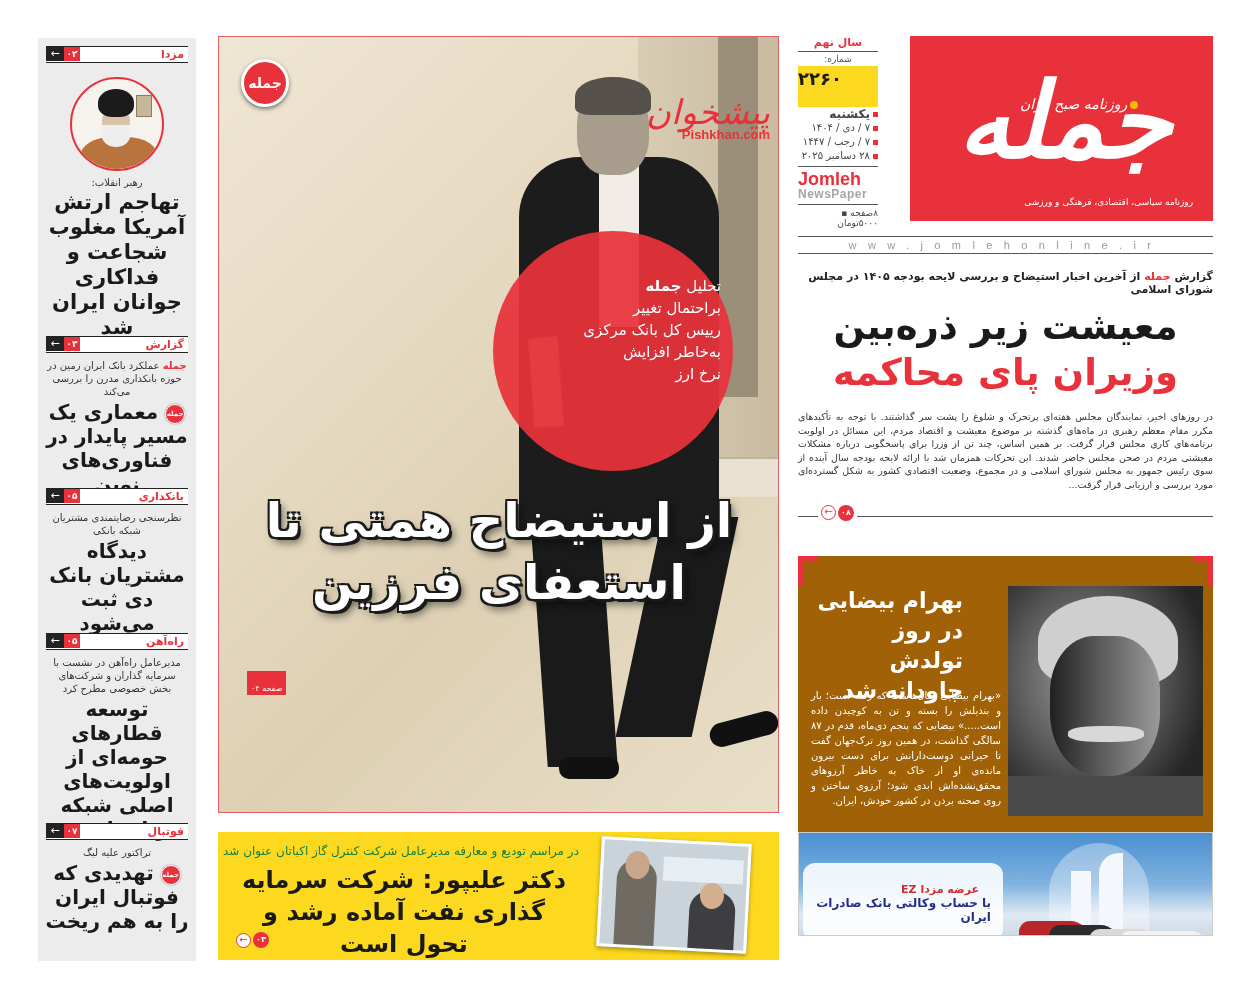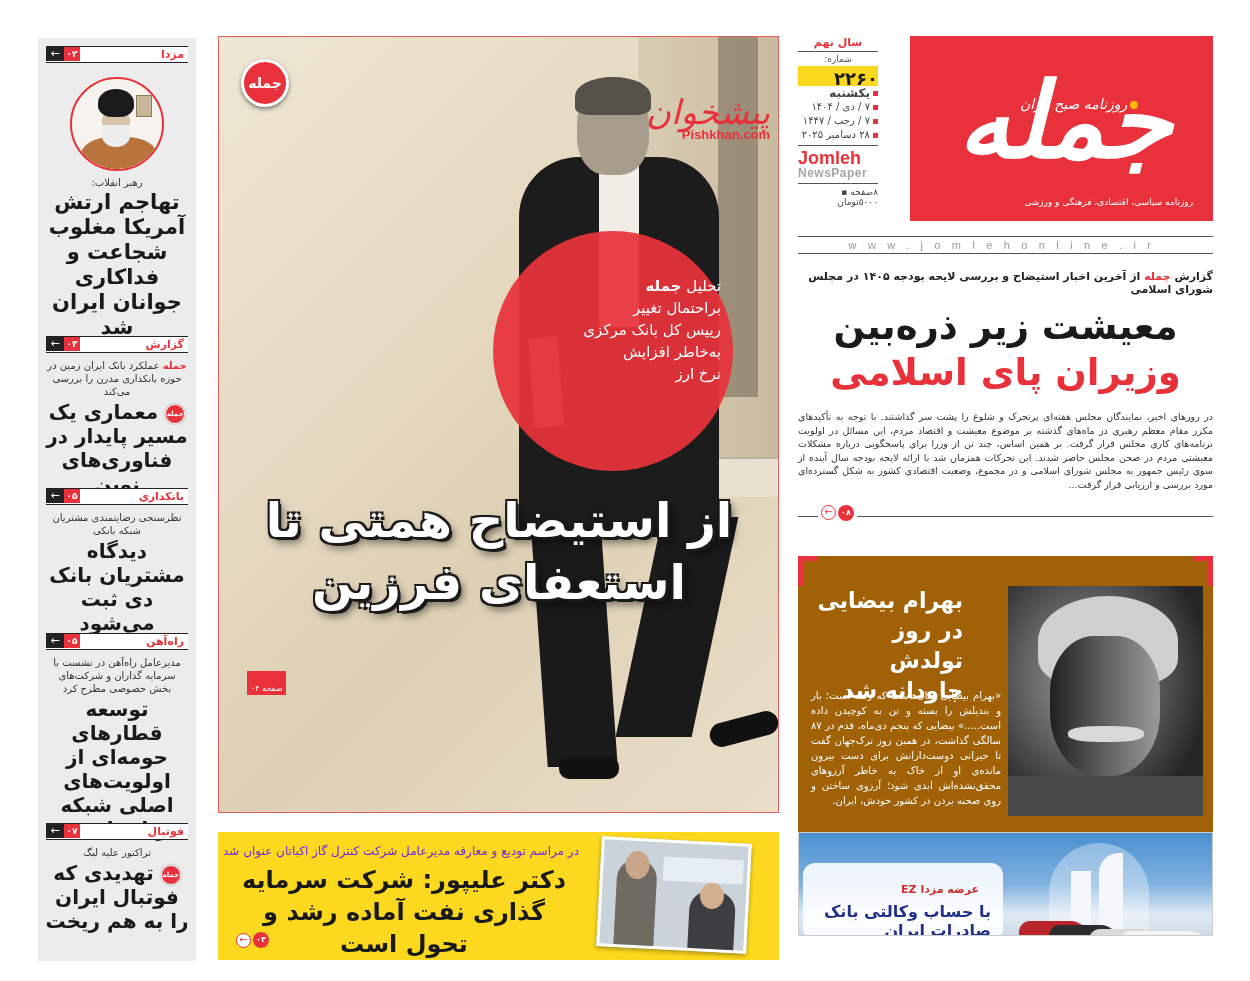--- a/index.html
+++ b/index.html
@@ -50,21 +50,21 @@
 
   .red-circle { position: absolute; left: 274px; top: 194px; width: 240px; height: 240px; border-radius: 50%; background: rgba(232,49,58,0.93); }
   .circle-text { position: absolute; left: 310px; top: 238px; width: 192px; direction: rtl; text-align: right; color: #fff; font-size: 15px; line-height: 22px; }
   .circle-text .bold { font-weight: bold; }
 
   .hero-headline { position: absolute; left: 10px; top: 452px; width: 540px; direction: rtl; text-align: center; color: #fff; font-size: 48px; font-weight: bold; line-height: 62px;
                    text-shadow: 3px 3px 0 #1a1a1a, -2px -2px 0 #1a1a1a, 2px -2px 0 #1a1a1a, -2px 2px 0 #1a1a1a, 4px 5px 8px rgba(0,0,0,0.6); }
   .page-tag { position: absolute; left: 28px; top: 634px; height: 12px; padding: 12px 4px; background: #e8313a; color: #fff; font-size: 8px; line-height: 12px; direction: rtl; }
 
   .yellow-box { position: absolute; left: 218px; top: 832px; width: 561px; height: 128px; background: #fcd81e; direction: rtl; }
-  .yellow-box .y-kicker { position: absolute; right: 200px; top: 12px; font-size: 12px; color: #6d28d9; }
+  .yellow-box .y-kicker { position: absolute; right: 200px; top: 12px; font-size: 12px; color: #15803d; }
   .yellow-box .y-head { position: absolute; right: 200px; top: 32px; width: 350px; text-align: center; font-size: 24px; font-weight: bold; line-height: 32px; color: #1a1a1a; }
   .yellow-box .y-photo { position: absolute; right: 30px; top: 8px; width: 150px; height: 110px; background: #cbd3da; border: 3px solid #fff; box-shadow: 0 2px 4px rgba(0,0,0,.35); transform: rotate(3deg); overflow: hidden; }
   .y-photo .p1 { position: absolute; left: 14px; top: 18px; width: 40px; height: 90px; background: #6f6b62; border-radius: 20px 20px 0 0; }
   .y-photo .p1h { position: absolute; left: 22px; top: 10px; width: 24px; height: 28px; background: #c9a58a; border-radius: 50%; }
   .y-photo .p2 { position: absolute; left: 88px; top: 46px; width: 46px; height: 70px; background: #3d3d42; border-radius: 20px 20px 0 0; }
   .y-photo .p2h { position: absolute; left: 98px; top: 38px; width: 24px; height: 26px; background: #d3ae8f; border-radius: 50%; }
   .y-photo .banner { position: absolute; left: 60px; top: 14px; width: 80px; height: 24px; background: #e6edf3; }
   .y-ref { position: absolute; left: 18px; top: 100px; direction: ltr; display: flex; align-items: center; gap: 2px; }
 
   
@@ -74,21 +74,21 @@
   
   .masthead { position: absolute; left: 910px; top: 36px; width: 303px; height: 185px; background: #e8313a; }
   .masthead .logo-text { position: absolute; left: 20px; top: 10px; width: 270px; text-align: center; color: #fff; font-family: "DejaVu Serif", serif; font-size: 104px; font-weight: bold; line-height: 150px; direction: rtl; font-style: italic; }
   .masthead .tagline { position: absolute; left: 110px; top: 60px; color: #fff; font-family: "DejaVu Serif", serif; font-size: 14px; direction: rtl; font-style: italic; }
   .masthead .tagline-dot { display: inline-block; width: 8px; height: 8px; border-radius: 50%; background: #f7b900; margin-left: 3px; vertical-align: middle; }
   .masthead .subtitle { position: absolute; right: 20px; bottom: 14px; color: #fff; font-size: 9px; direction: rtl; }
 
   .issue-box { position: absolute; left: 798px; top: 36px; width: 80px; direction: rtl; text-align: right; }
   .issue-box .year { font-size: 11px; color: #e8313a; font-weight: bold; text-align: center; border-bottom: 1px solid #555; padding-bottom: 2px; }
   .issue-box .num-label { font-size: 9px; color: #555; text-align: center; margin-top: 2px; }
-  .issue-box .num { background: #fcd81e; font-size: 18px; font-weight: bold; color: #1a1a1a; text-align: right; height: 20px; line-height: 26px; margin-top: 2px; }
+  .issue-box .num { background: #fcd81e; font-size: 18px; font-weight: bold; color: #1a1a1a; text-align: left; height: 41px; line-height: 26px; margin-top: 2px; }
   .issue-box .dline { font-size: 10px; color: #444; line-height: 14px; }
   .issue-box .dline .sq { display: inline-block; width: 5px; height: 5px; background: #e8313a; margin-left: 3px; vertical-align: middle; }
   .issue-box .dline.bold { font-weight: bold; font-size: 12px; }
   .issue-box .sep { border-top: 1px solid #555; margin: 3px 0; }
   .issue-box .en1 { font-family: "Liberation Sans", sans-serif; font-size: 18px; font-weight: bold; color: #e8313a; direction: ltr; text-align: left; line-height: 18px; }
   .issue-box .en2 { font-family: "Liberation Sans", sans-serif; font-size: 12px; font-weight: bold; color: #a5a5a5; direction: ltr; text-align: left; line-height: 13px; letter-spacing: 0.5px; }
   .issue-box .price { font-size: 9px; color: #444; }
 
   .url-bar { position: absolute; left: 798px; top: 236px; width: 415px; height: 18px; border-top: 1px solid #555; border-bottom: 1px solid #555; direction: ltr; font-family: "Liberation Sans", sans-serif; font-size: 11px; color: #999; letter-spacing: 11.4px; line-height: 16px; text-align: center; }
 
@@ -115,21 +115,21 @@
   .dark-box .dh { position: absolute; right: 250px; top: 30px; width: 150px; color: #fff; font-size: 22px; font-weight: bold; line-height: 30px; text-align: right; }
   .dark-box .db { position: absolute; right: 212px; top: 132px; width: 190px; color: #fff; font-size: 10px; line-height: 15px; text-align: justify; }
 
   .ad-box { position: absolute; left: 798px; top: 832px; width: 415px; height: 104px; border: 1px solid #ccc; overflow: hidden;
             background: linear-gradient(180deg, #4a8fd0 0%, #7fb2e0 50%, #dfe9f3 80%, #cfdbe7 100%); }
   .ad-box .bank-logo { position: absolute; left: 250px; top: 10px; width: 100px; height: 90px; border-radius: 50px 50px 0 0; background: rgba(255,255,255,0.35); }
   .ad-box .bank-logo .bar1 { position: absolute; left: 22px; top: 28px; width: 20px; height: 62px; background: #f4f7fb; }
   .ad-box .bank-logo .bar2 { position: absolute; left: 50px; top: 10px; width: 24px; height: 80px; background: #f4f7fb; border-radius: 20px 0 0 0; }
   .ad-box .card { position: absolute; left: 4px; top: 30px; width: 200px; height: 78px; background: rgba(255,255,255,0.88); border-radius: 12px; direction: rtl; text-align: right; padding: 20px 12px 0 0; }
   .ad-box .card .a1 { font-size: 11px; font-weight: bold; color: #d02d2d; padding-right: 12px; }
-  .ad-box .card .a2 { font-size: 16px; font-weight: bold; color: #22308a; margin-top: 6px; }
+  .ad-box .card .a2 { font-size: 12px; font-weight: bold; color: #22308a; }
   .ad-box .car { position: absolute; height: 24px; border-radius: 12px 20px 6px 6px; }
   .ad-box .car1 { left: 220px; top: 88px; width: 70px; background: #b8262b; }
   .ad-box .car2 { left: 250px; top: 92px; width: 70px; background: #2c2c2c; }
   .ad-box .car3 { left: 290px; top: 96px; width: 70px; background: #d9d9d9; }
   .ad-box .car4 { left: 320px; top: 98px; width: 90px; background: #f2f2f2; box-shadow: 0 2px 2px rgba(0,0,0,.25); }
 </style>
 </head>
 <body>
 
 <div class="leftcol">
@@ -267,21 +267,21 @@
 
 <div class="url-bar">www.jomlehonline.ir</div>
 
 <div class="main-story">
   <div class="kick">
     <span>گزارش</span>
     <span class="red">جمله</span>
     <span>از آخرین اخبار استیضاح و بررسی لایحه بودجه ۱۴۰۵ در مجلس شورای اسلامی</span>
   </div>
   <div class="h1">معیشت زیر ذره‌بین</div>
-  <div class="h2">وزیران پای اسلامی</div>
+  <div class="h2">وزیران پای محاکمه</div>
   <div class="body">در روزهای اخیر، نمایندگان مجلس هفته‌ای پرتحرک و شلوغ را پشت سر گذاشتند. با توجه به تأکیدهای مکرر مقام معظم رهبری در ماه‌های گذشته بر موضوع معیشت و اقتصاد مردم، این مسائل در اولویت برنامه‌های کاری مجلس قرار گرفت. بر همین اساس، چند تن از وزرا برای پاسخگویی درباره مشکلات معیشتی مردم در صحن مجلس حاضر شدند. این تحرکات همزمان شد با ارائه لایحه بودجه سال آینده از سوی رئیس جمهور به مجلس شورای اسلامی و در مجموع، وضعیت اقتصادی کشور به شکل گسترده‌ای مورد بررسی و ارزیابی قرار گرفت...</div>
   <div class="refline">
     <div class="refs">
       <span class="ref-arrow">←</span>
       <span class="ref-num">۰۸</span>
     </div>
   </div>
 </div>
 
 <div class="dark-box">

